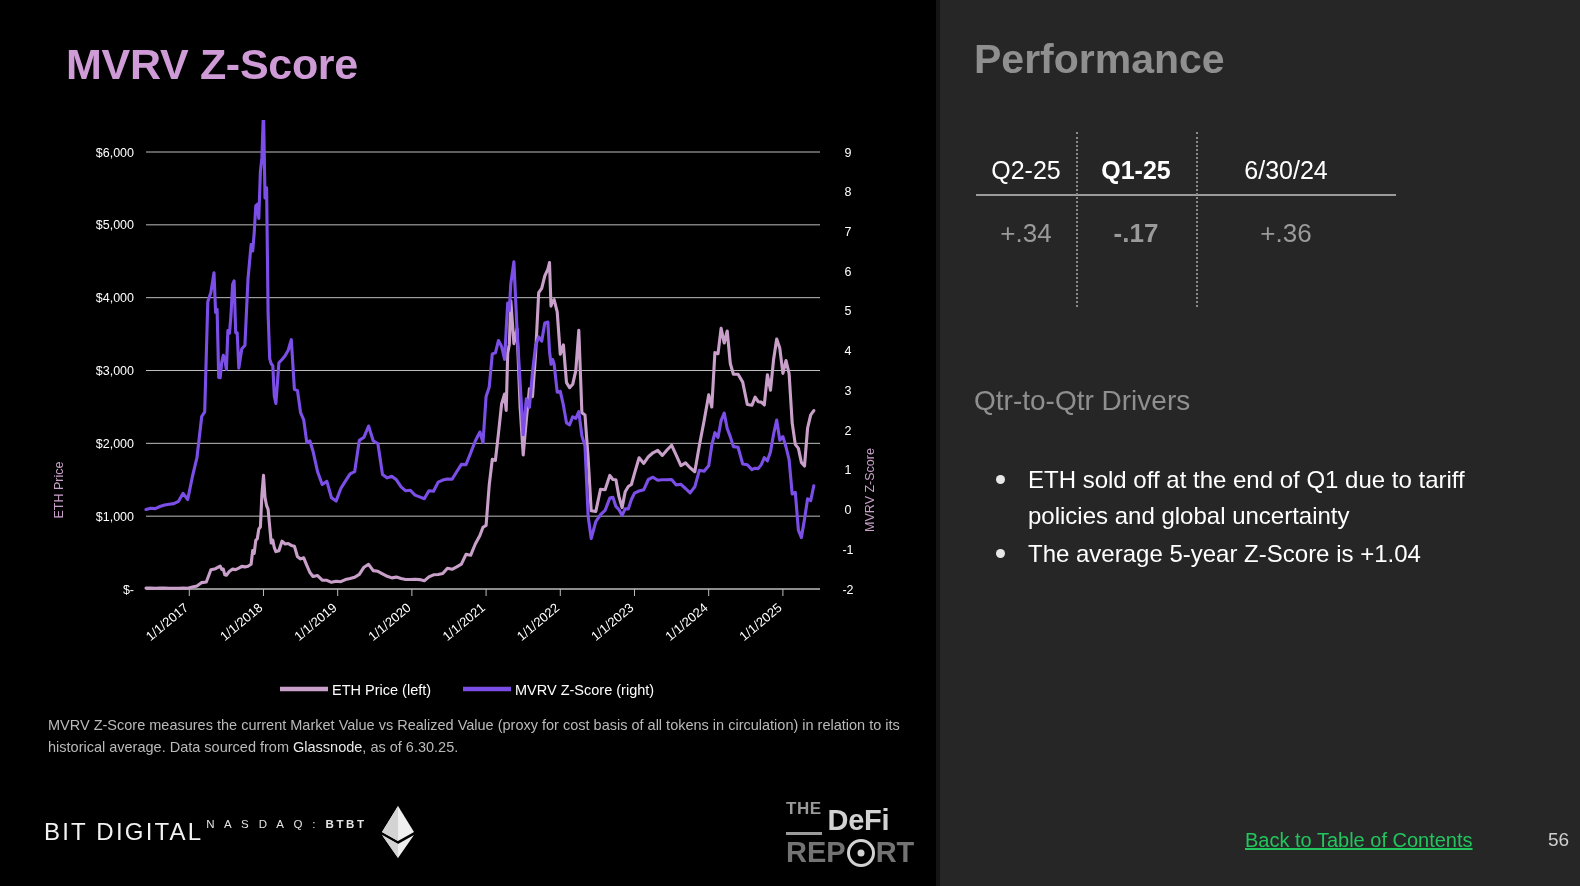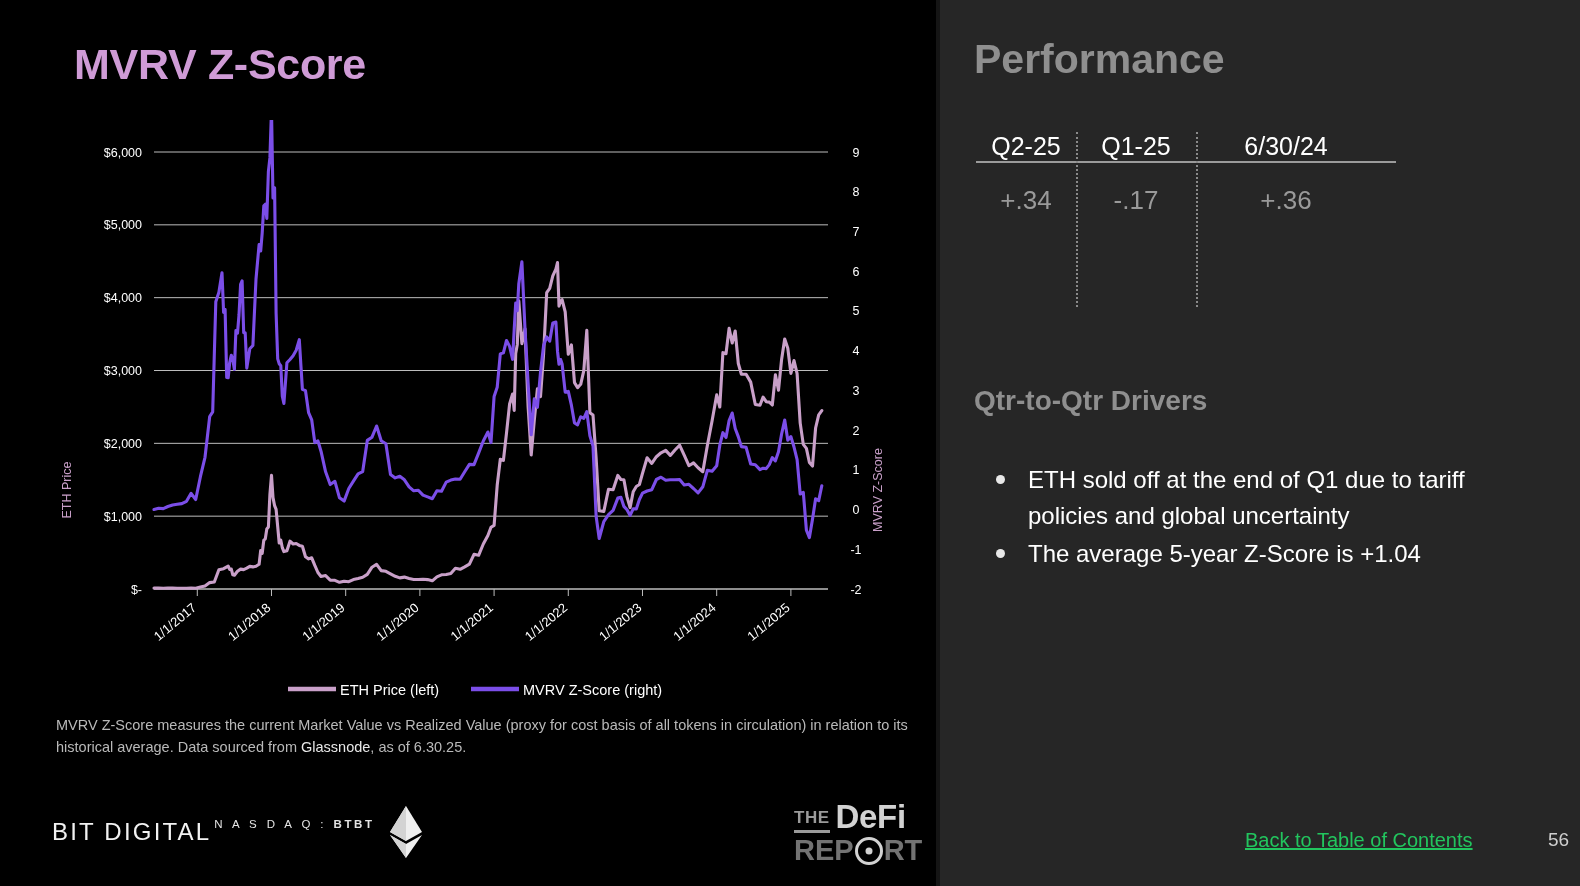--- a/index.html
+++ b/index.html
@@ -1,20 +1,20 @@
 <!DOCTYPE html>
 <html><head>
 <meta charset="utf-8">
 <style>
   html,body{margin:0;padding:0;background:#000;}
   body{width:1580px;height:886px;overflow:hidden;font-family:"Liberation Sans",sans-serif;}
   .slide{position:relative;width:1580px;height:886px;background:#000;}
 
   
-  .left-panel{position:absolute;left:16px;top:0;width:940px;height:886px;background:#000;}
+  .left-panel{position:absolute;left:8px;top:0;width:940px;height:886px;background:#000;}
   .slide-title{position:absolute;left:58px;top:40px;font-size:43px;font-weight:bold;color:#cf9bd6;letter-spacing:-.3px;}
 
   .chart-wrap{position:absolute;left:0px;top:120px;width:940px;height:580px;}
   .chart-svg{display:block;}
 
   .axis-label-text{font-size:12.5px;fill:#fff;}
   .axis-title-left{font-size:12.5px;fill:#c9a0c9;}
   .axis-title-right{font-size:12.5px;fill:#c9a0c9;}
   .xtick-text{font-size:13px;fill:#ffffff;}
   .legend-text{font-size:14.5px;fill:#fff;}
@@ -25,45 +25,45 @@
   
   .bitdigital{position:absolute;left:36px;top:806px;display:flex;align-items:center;gap:14px;}
   .bd-text{display:flex;gap:3px;}
   .bd-main{font-size:24px;color:#f2f2f2;letter-spacing:2.2px;font-weight:300;font-family:"Liberation Sans",sans-serif;}
   .bd-sub{font-size:11.5px;color:#e4e4e4;letter-spacing:3.4px;}
   .bd-sub b{letter-spacing:2.6px;}
   .eth-logo{width:34px;height:52px;}
 
   .defi-logo{position:absolute;left:778px;top:800px;line-height:1;}
   .dl-row1{display:flex;align-items:flex-end;gap:6px;}
-  .dl-the{font-size:17px;font-weight:bold;color:#9a9a9a;letter-spacing:.5px;border-bottom:3px solid #9a9a9a;padding-bottom:4px;}
-  .dl-defi{font-size:33px;font-weight:bold;color:#d2d2d2;letter-spacing:-.3px;}
+  .dl-the{font-size:17px;font-weight:bold;color:#9a9a9a;letter-spacing:.5px;border-bottom:3px solid #9a9a9a;padding-bottom:15px;}
+  .dl-defi{font-size:29px;font-weight:bold;color:#d2d2d2;letter-spacing:-.3px;}
   .dl-row2{display:flex;align-items:center;font-size:29px;font-weight:bold;color:#737373;letter-spacing:0px;margin-top:3px;}
   .bullseye{display:inline-block;width:22px;height:22px;border-radius:50%;border:3px solid #d2d2d2;position:relative;margin:0 1px;}
   .bullseye::after{content:"";position:absolute;left:50%;top:50%;transform:translate(-50%,-50%);width:7px;height:7px;border-radius:50%;background:#d2d2d2;}
 
   
   .right-panel{position:absolute;left:940px;top:0;width:640px;height:886px;background:#262626;}
   .divider{position:absolute;left:936px;top:0;width:4px;height:886px;background:#151515;}
 
   .perf-title{position:absolute;left:34px;top:36px;font-size:41px;font-weight:bold;color:#8f8f8f;}
   .perf-table{position:absolute;left:36px;top:132px;width:420px;}
   .perf-head{display:flex;}
-  .perf-cell{font-size:25px;color:#ffffff;text-align:center;}
+  .perf-cell{font-size:25px;color:#ffffff;text-align:center;padding-bottom:9px;margin-top:24px;}
   .c1{width:100px;}
-  .c2{width:120px;}
+  .c2{width:120px;font-weight:bold;}
   .c3{width:180px;}
   .perf-rule{height:2px;background:#9b9b9b;width:420px;}
   .perf-vals{display:flex;padding-top:22px;}
   .perf-val{font-size:26px;color:#9a9a9a;text-align:center;}
   .vdot{position:absolute;top:0;width:0;border-left:2px dotted #8a8a8a;height:175px;}
   .vdot1{left:100px;}
   .vdot2{left:220px;}
 
-  .drivers-title{position:absolute;left:34px;top:385px;font-size:28px;font-weight:bold;color:#8f8f8f;}
+  .drivers-title{position:absolute;left:34px;top:385px;font-size:28px;font-weight:normal;color:#8f8f8f;}
   .drivers-list{position:absolute;left:44px;top:462px;width:560px;margin:0;padding:0;list-style:none;}
   .drivers-list li{position:relative;padding-left:44px;font-size:24px;line-height:1.48;color:#fff;margin-bottom:3px;}
   .drivers-list li::before{content:"";position:absolute;left:12px;top:13px;width:9px;height:9px;border-radius:50%;background:#e8e8e8;}
 
   .back-link{position:absolute;left:305px;top:829px;font-size:20px;color:#22c55e;text-decoration:underline;cursor:pointer;}
   .page-num{position:absolute;left:568px;top:829px;font-size:19px;color:#cfcfcf;margin-left:40px;}
 </style>
 </head>
 <body>
 

